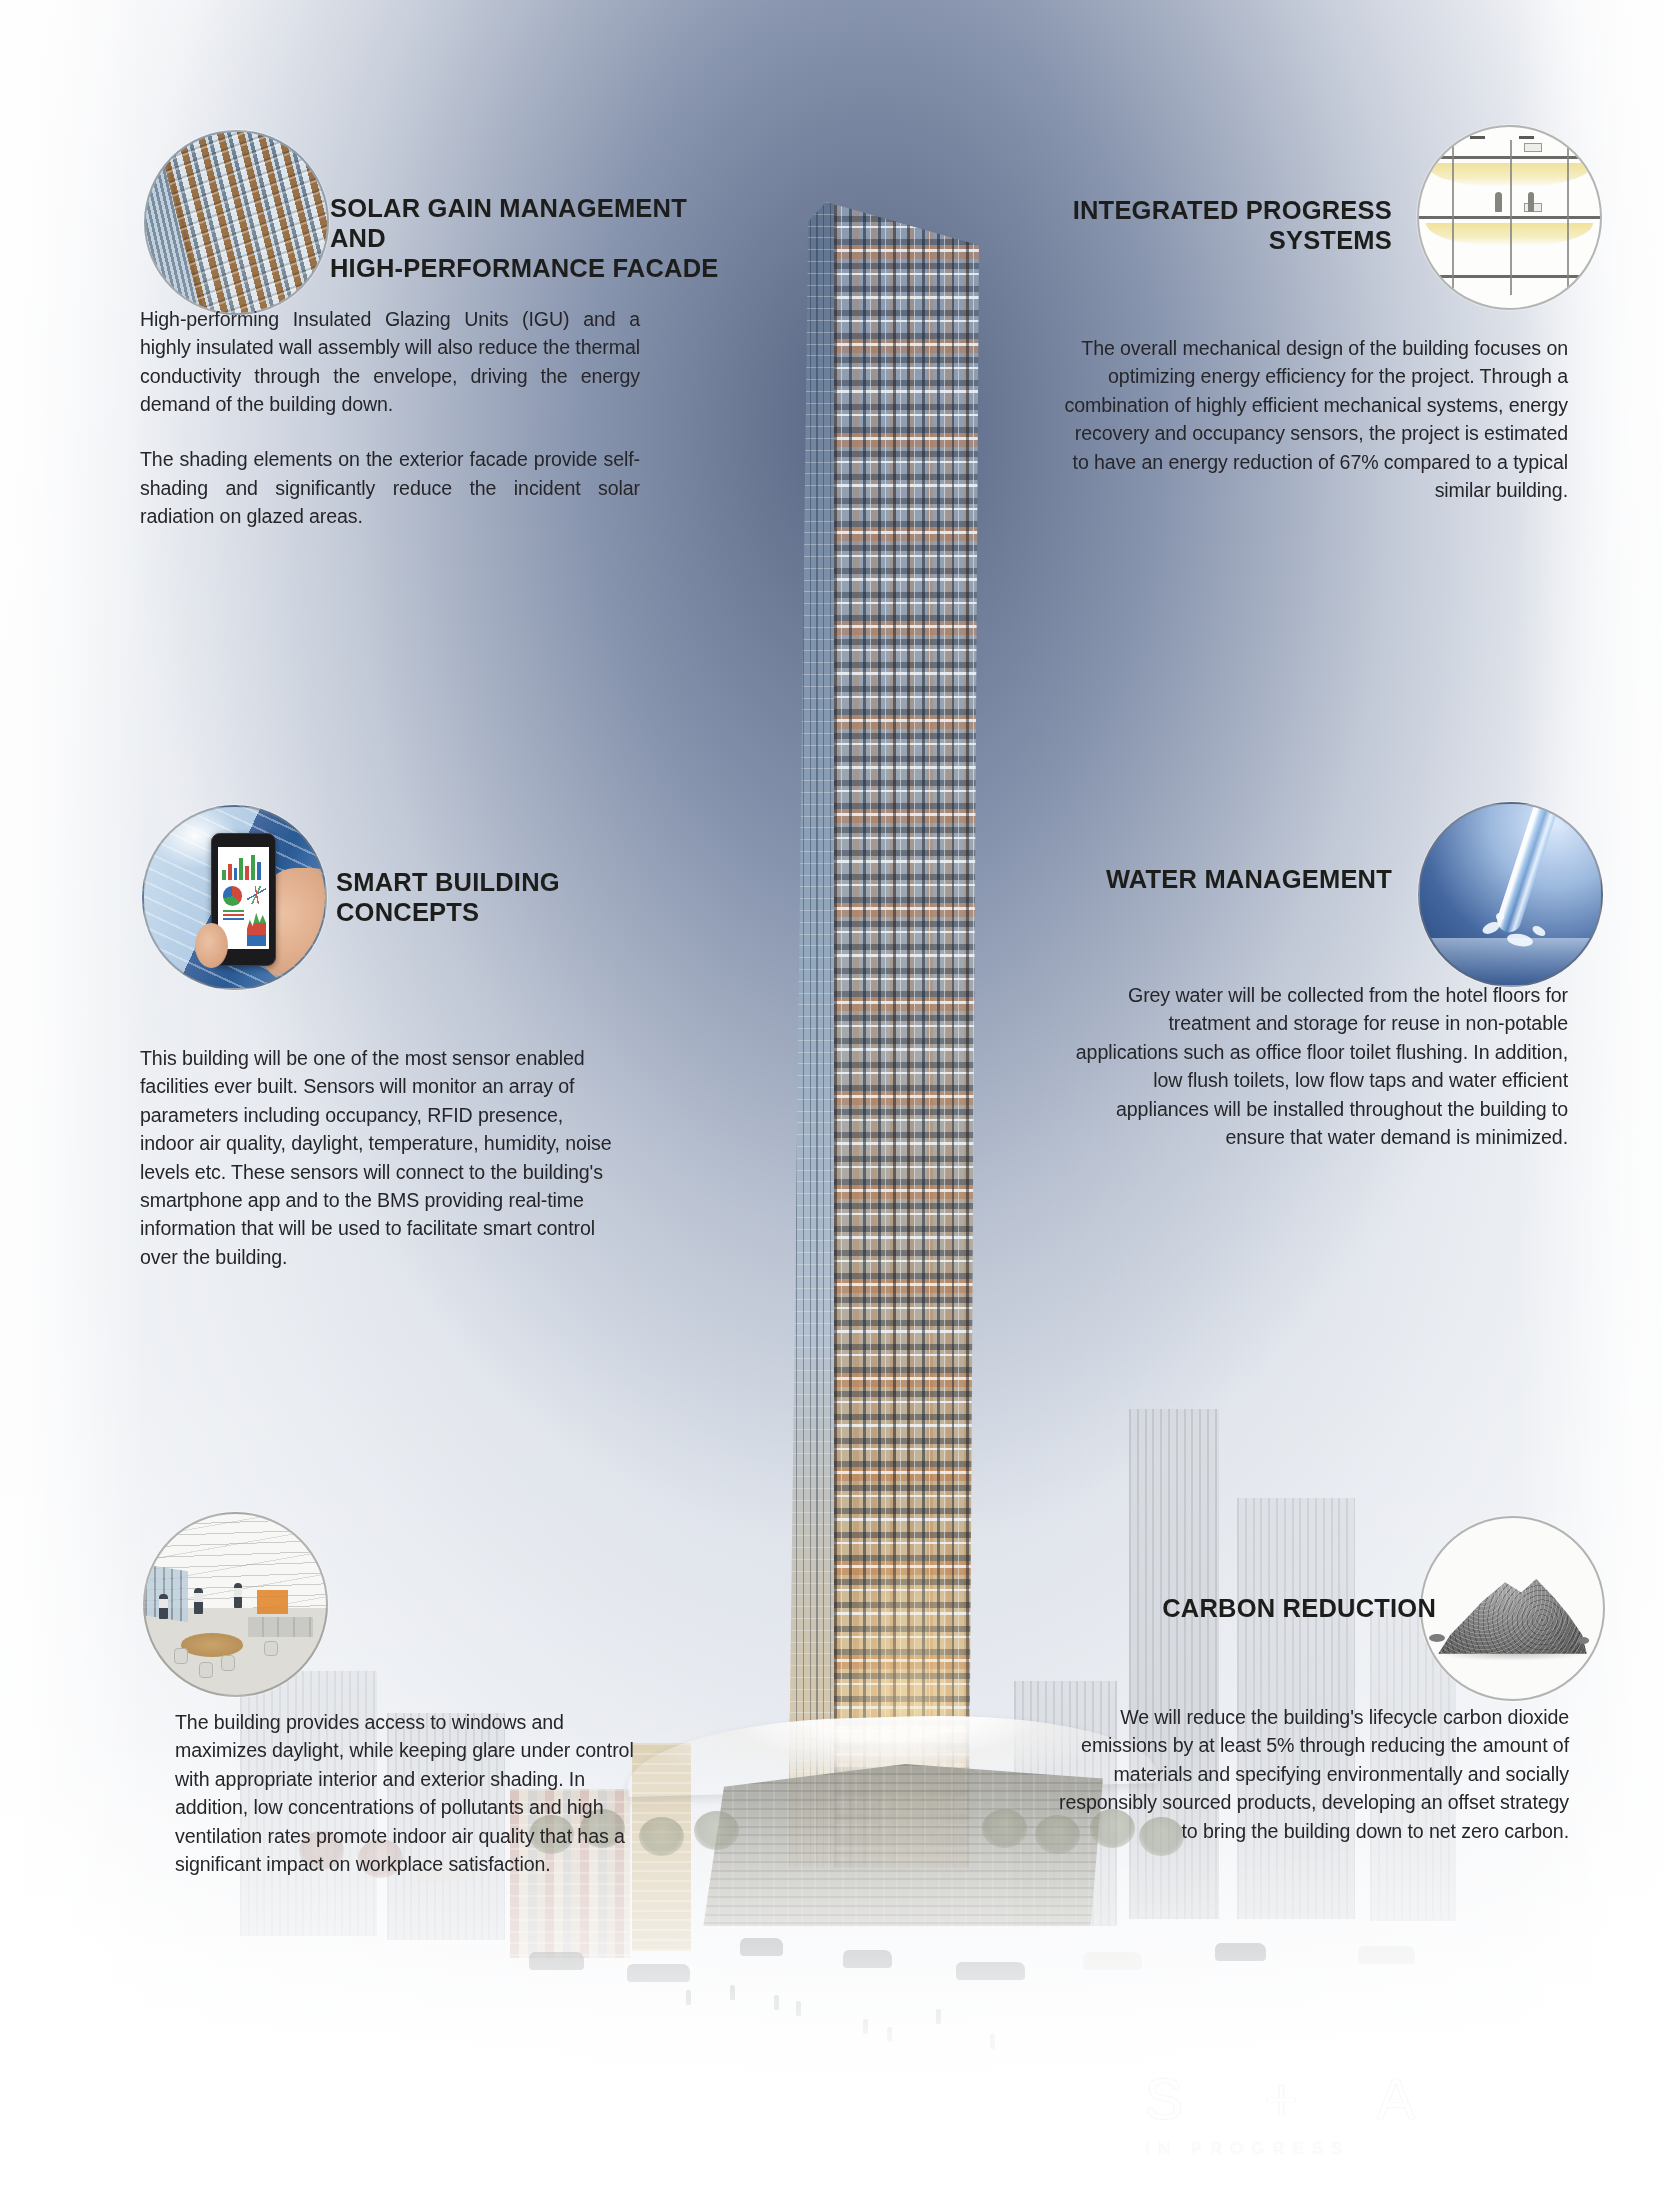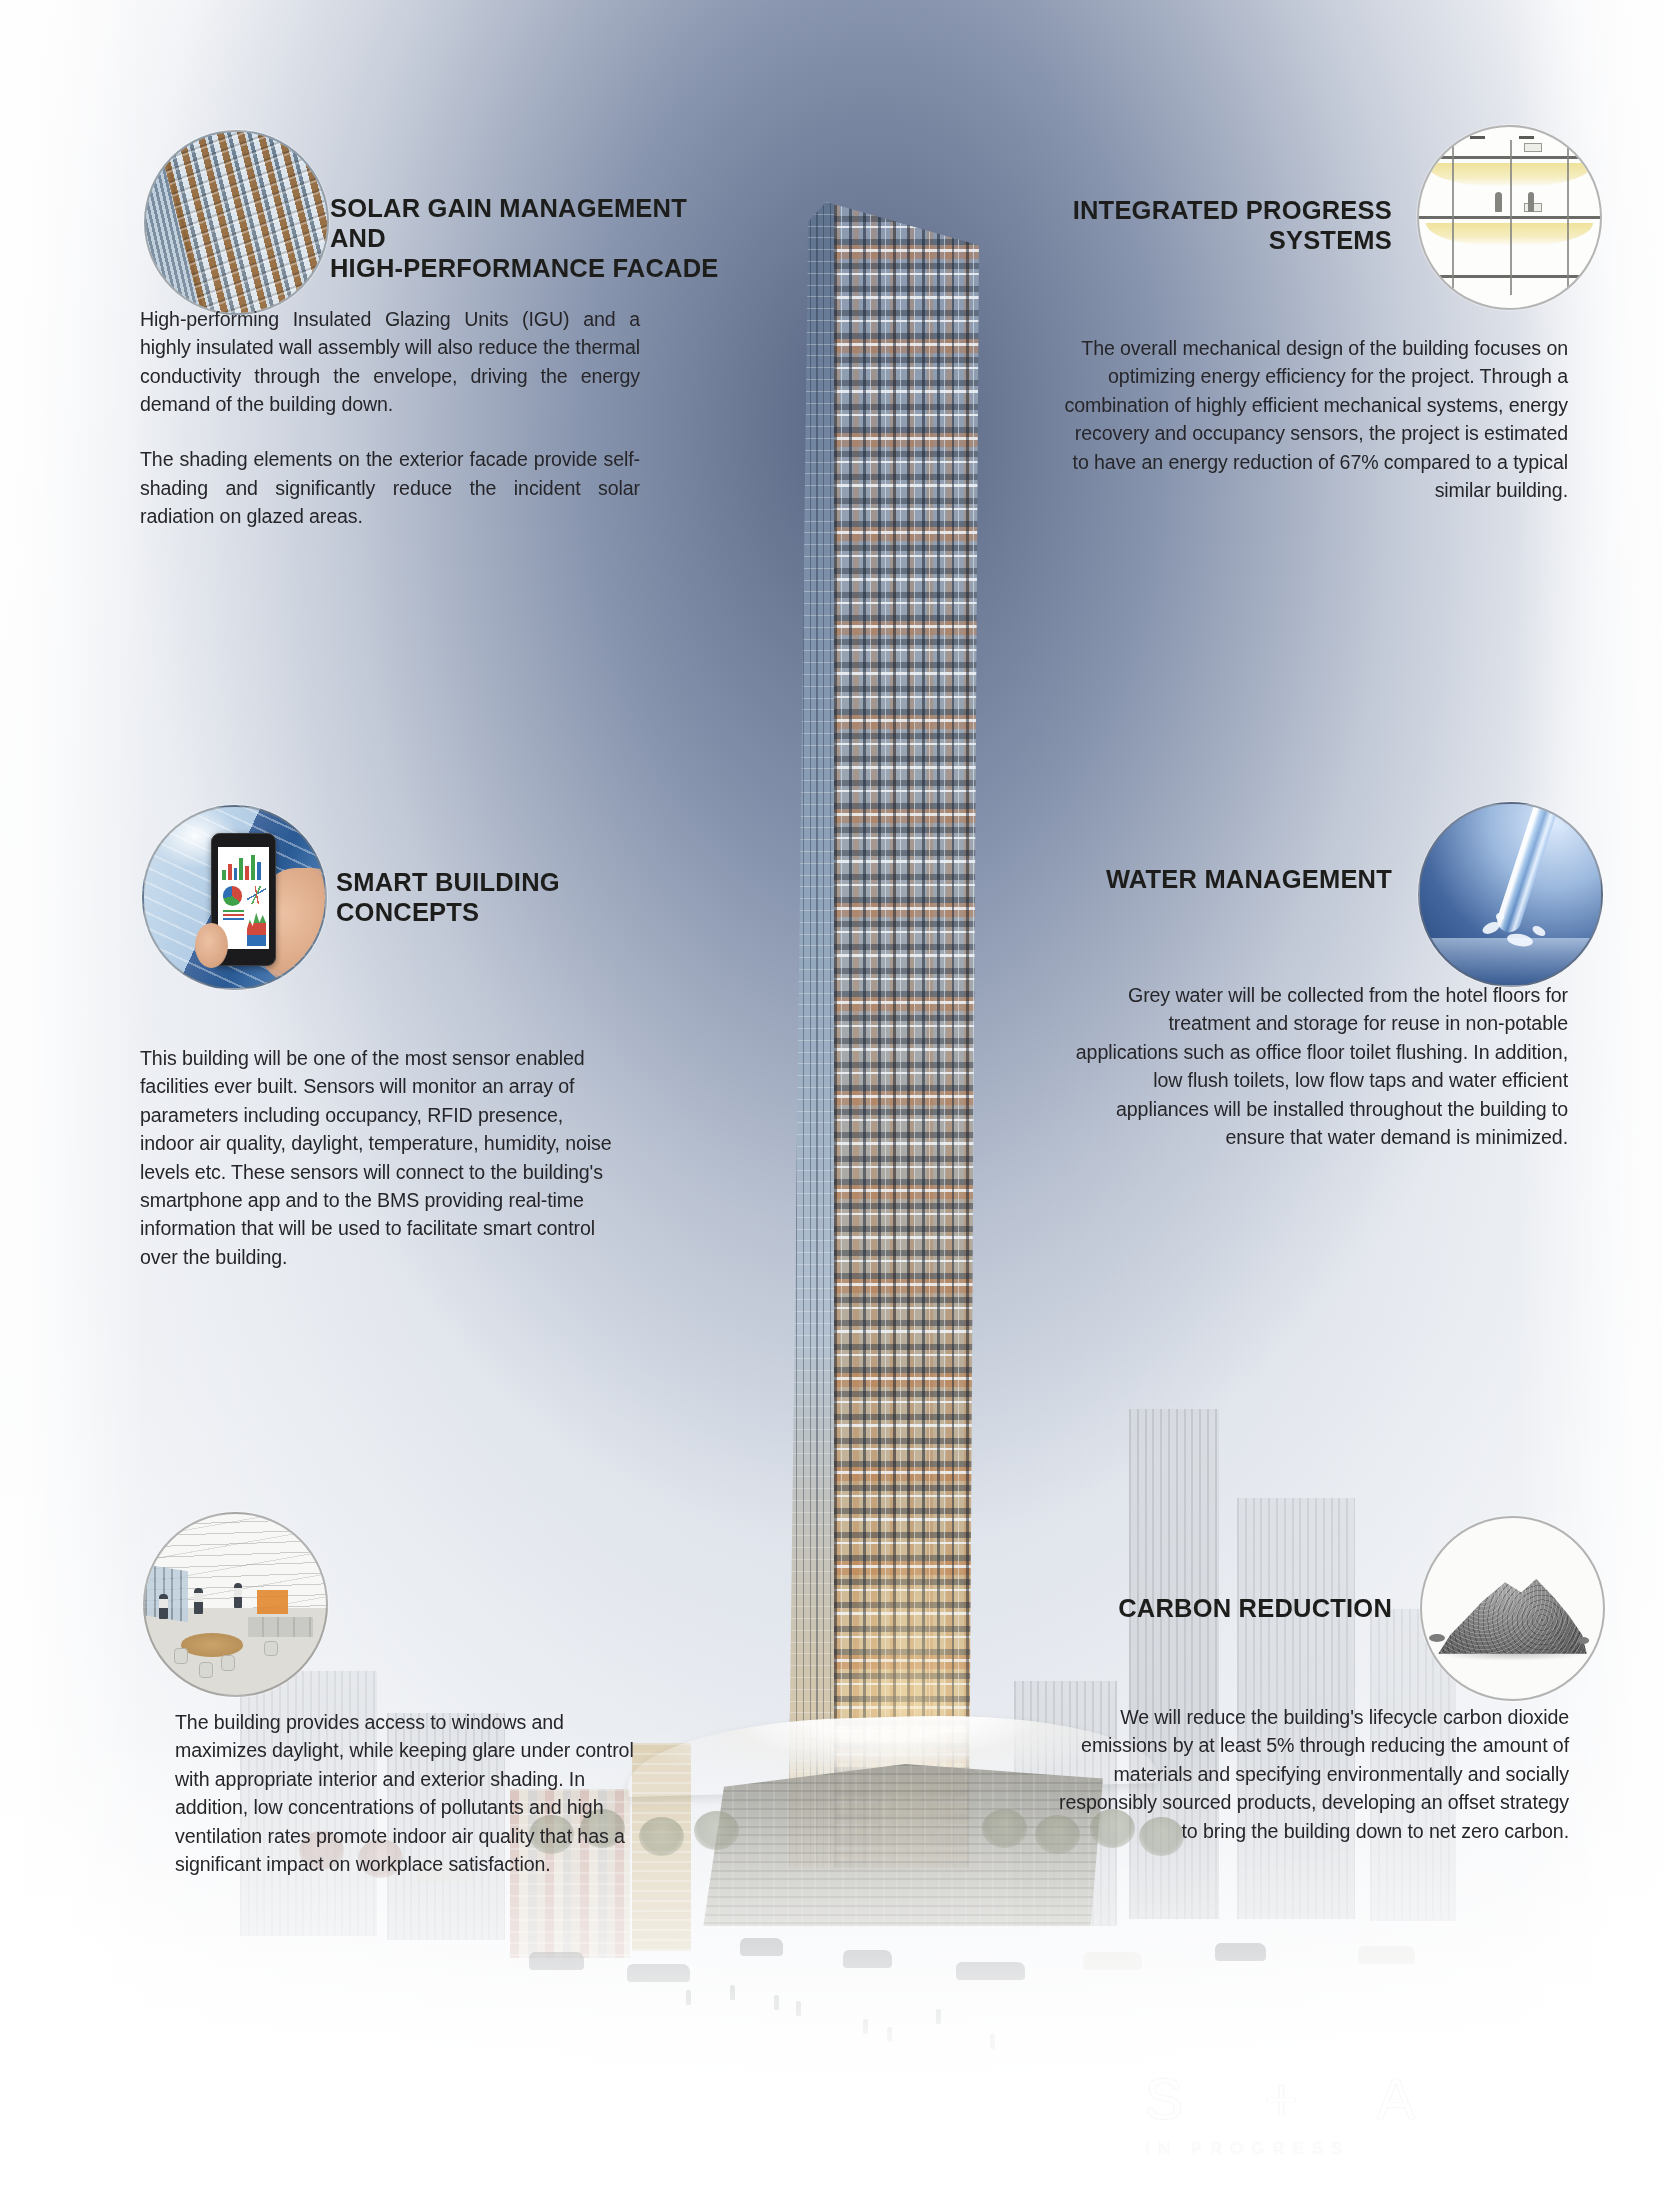--- a/index.html
+++ b/index.html
@@ -186,21 +186,21 @@
   .title.right{text-align:right;}
   .bodytext{position:absolute;font-size:19.6px;line-height:1.45;color:#26262a;letter-spacing:-0.1px;}
   .bodytext p{margin:0 0 26.5px 0;}
   .bodytext.just{text-align:justify;}
   .bodytext.right{text-align:right;}
   .t1{left:330px;top:193px;width:412px;}
   .t2{left:980px;top:195px;width:412px;}
   .t3{left:336px;top:867px;width:412px;}
   .t4{left:980px;top:864px;width:412px;}
   .t5{left:330px;top:1593px;width:412px;}
-  .t6{left:980px;top:1593px;width:412px;}
+  .t6{left:1024px;top:1593px;width:412px;}
   .p1{left:140px;top:305px;width:500px;}
   .p2{left:1063px;top:334px;width:505px;}
   .p3{left:140px;top:1044px;width:482px;}
   .p4{left:1063px;top:981px;width:505px;}
   .p5{left:140px;top:1708px;width:477px;margin-left:35px;}
   .p6{left:1059px;top:1703px;width:510px;}
   
   .logo{position:absolute;left:1145px;top:2066px;color:#ffffff;}
   .logo .mark{font-size:57px;font-weight:200;letter-spacing:33px;opacity:.9;
     text-shadow:0 0 1px rgba(185,188,192,0.6);}

